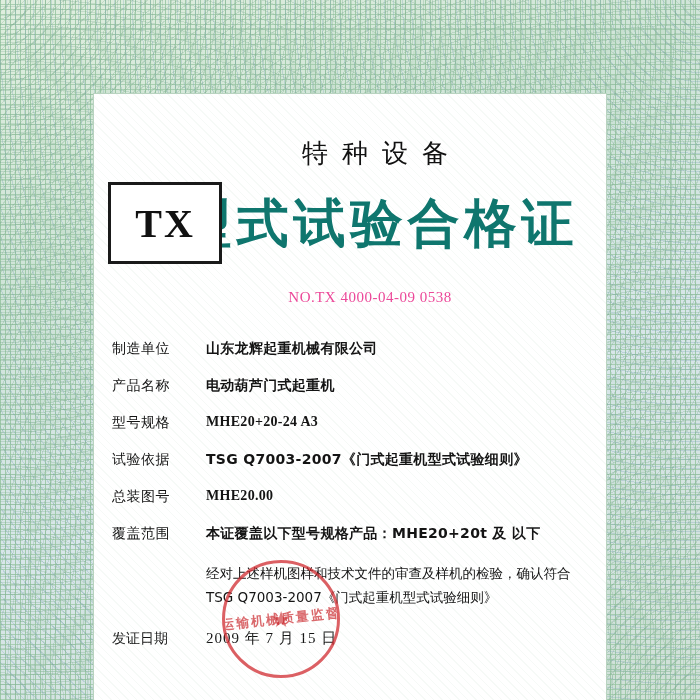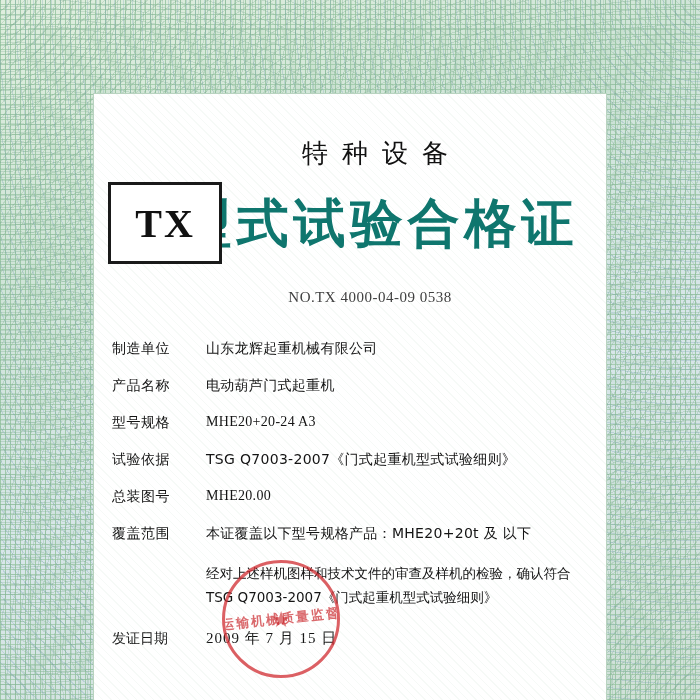--- a/index.html
+++ b/index.html
@@ -143,21 +143,21 @@
     font-size: 52px;
     font-weight: 700;
     letter-spacing: 5px;
     color: #0f766e;
     margin-left: 58px;
     margin-top: 18px;
   }
   .cert-no {
     font-family: "Liberation Serif", serif;
     font-size: 15px;
-    color: #404040;
+    color: #ec4899;
     letter-spacing: 0.5px;
     margin-top: 30px;
     margin-left: 40px;
   }
 
   
   .fields {
     position: relative;
     margin-top: 34px;
     padding-left: 18px;
@@ -175,20 +175,21 @@
     color: #141414;
     letter-spacing: 0.5px;
     white-space: nowrap;
   }
   .field-value {
     font-family: "DejaVu Sans", sans-serif;
     font-size: 14px;
     color: #141414;
     padding-left: 12px;
     letter-spacing: 0.3px;
+    font-weight: bold;
   }
   .field-value.serif {
     font-family: "Liberation Serif", serif;
     font-size: 14px;
   }
 
   .scope-block {
     margin-top: 14px;
   }
   .scope-note {

